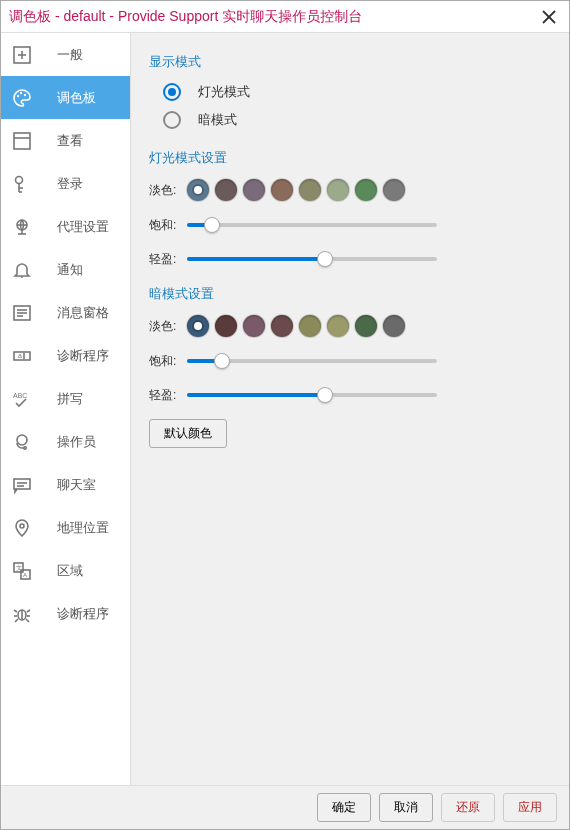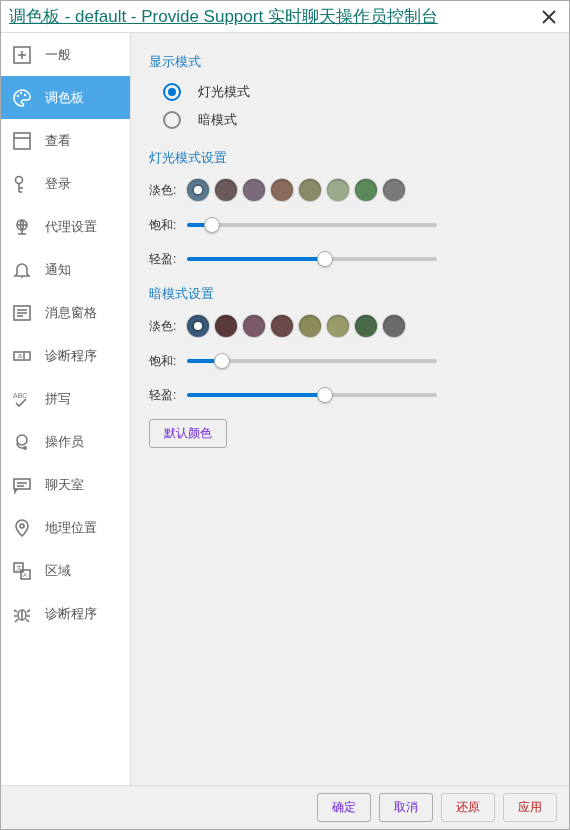--- a/index.html
+++ b/index.html
@@ -1,24 +1,24 @@
 <!DOCTYPE html>
 <html><head>
 <meta charset="utf-8">
 <style>
 * { box-sizing: border-box; margin: 0; padding: 0; }
 body { font-family: "Microsoft YaHei", "SimSun", sans-serif; font-size: 13px; background: #f0f0f0; width: 570px; height: 830px; overflow: hidden; }
 .window { width: 570px; height: 830px; border: 1px solid #aaa; background: #f0f0f0; display: flex; flex-direction: column; }
 .titlebar { height: 32px; display: flex; align-items: center; padding: 0 8px; background: #fff; border-bottom: 1px solid #ddd; }
-.titlebar-title { flex: 1; font-size: 17px; color: #0f766e; text-decoration: underline; }
+.titlebar-title { flex: 1; font-size: 14px; color: #be185d; }
 .close-btn { width: 24px; height: 24px; display: flex; align-items: center; justify-content: center; cursor: pointer; }
 .close-btn svg { width: 14px; height: 14px; }
 .body { flex: 1; display: flex; overflow: hidden; }
 .sidebar { width: 130px; background: #fff; border-right: 1px solid #ddd; overflow-y: auto; }
-.sidebar-item { height: 43px; display: flex; align-items: center; padding: 0 0 0 10px; cursor: pointer; color: #555; gap: 12px; }
+.sidebar-item { height: 43px; display: flex; align-items: center; padding: 0 0 0 10px; cursor: pointer; color: #555; gap: 24px; }
 .sidebar-item.selected { background: #4ba7e6; color: #fff; }
 .sidebar-item.selected .si-icon svg { stroke: #fff; }
 .si-icon { width: 22px; height: 22px; display: flex; align-items: center; justify-content: center; }
 .si-icon svg { stroke: #777; fill: none; stroke-width: 1.6; }
 .si-label { font-size: 13px; }
 .main { flex: 1; padding: 16px 18px 0 18px; overflow-y: auto; color: #333; }
 .section-title { color: #1a7cbf; font-size: 13px; margin-bottom: 12px; margin-top: 4px; }
 .radio-group { padding-left: 14px; margin-bottom: 20px; }
 .radio-row { display: flex; align-items: center; gap: 17px; margin-bottom: 10px; cursor: pointer; }
 .radio-outer { width: 18px; height: 18px; border-radius: 50%; border: 2px solid #888; display: flex; align-items: center; justify-content: center; }
@@ -27,21 +27,21 @@
 .radio-outer.checked .radio-inner { display: block; }
 .row { display: flex; align-items: center; margin-bottom: 14px; }
 .row-label { width: 38px; font-size: 12px; color: #333; }
 .swatches { display: flex; gap: 6px; }
 .swatch { width: 22px; height: 22px; border-radius: 50%; cursor: pointer; position: relative; box-shadow: inset 0 1px 2px rgba(0,0,0,0.3), 0 0 0 1px rgba(0,0,0,0.15); }
 .swatch.selected::after { content: ""; position: absolute; left: 50%; top: 50%; width: 8px; height: 8px; border-radius: 50%; background: #fff; transform: translate(-50%,-50%); box-shadow: 0 0 0 2px rgba(0,0,0,0.2); }
 .slider { flex: 1; height: 20px; position: relative; cursor: pointer; max-width: 250px; }
 .slider-track { position: absolute; left: 0; right: 0; top: 50%; height: 4px; background: #c8c8c8; border-radius: 2px; transform: translateY(-50%); }
 .slider-fill { position: absolute; left: 0; top: 50%; height: 4px; background: #0078d7; border-radius: 2px; transform: translateY(-50%); }
 .slider-thumb { position: absolute; top: 50%; width: 16px; height: 16px; background: #fff; border: 1px solid #aaa; border-radius: 50%; transform: translate(-50%,-50%); box-shadow: 0 1px 2px rgba(0,0,0,0.2); }
-.btn { display: inline-block; padding: 5px 14px; background: #f0f0f0; border: 1px solid #aaa; border-radius: 3px; font-size: 12px; cursor: pointer; color: #6d28d9; }
+.btn { display: inline-block; padding: 5px 14px; background: #f0f0f0; border: 1px solid #aaa; border-radius: 3px; font-size: 12px; cursor: pointer; color: #000000; }
 .btn.disabled { color: #b91c1c; cursor: default; border-color: #ccc; }
 .default-btn-wrap { margin-top: 6px; }
 .footer { height: 44px; border-top: 1px solid #ddd; display: flex; justify-content: flex-end; align-items: center; gap: 8px; padding: 0 12px; background: #f0f0f0; }
 </style>
 </head>
 <body>
 
 <div class="window">
   <div class="titlebar">
     <span class="titlebar-title">调色板 - default - Provide Support 实时聊天操作员控制台</span>

